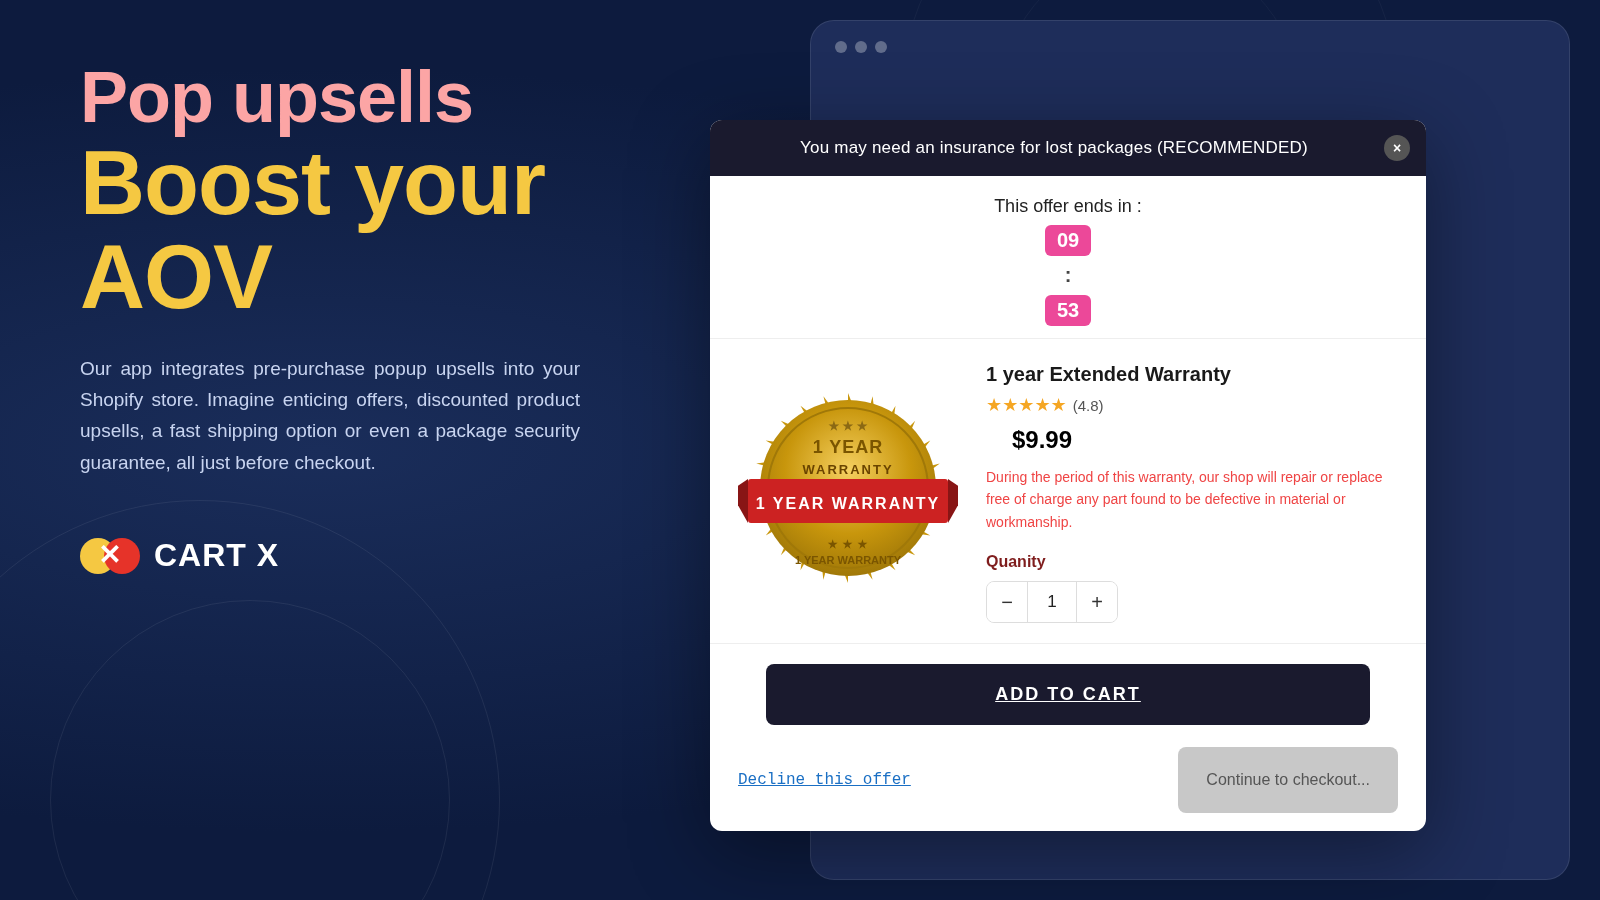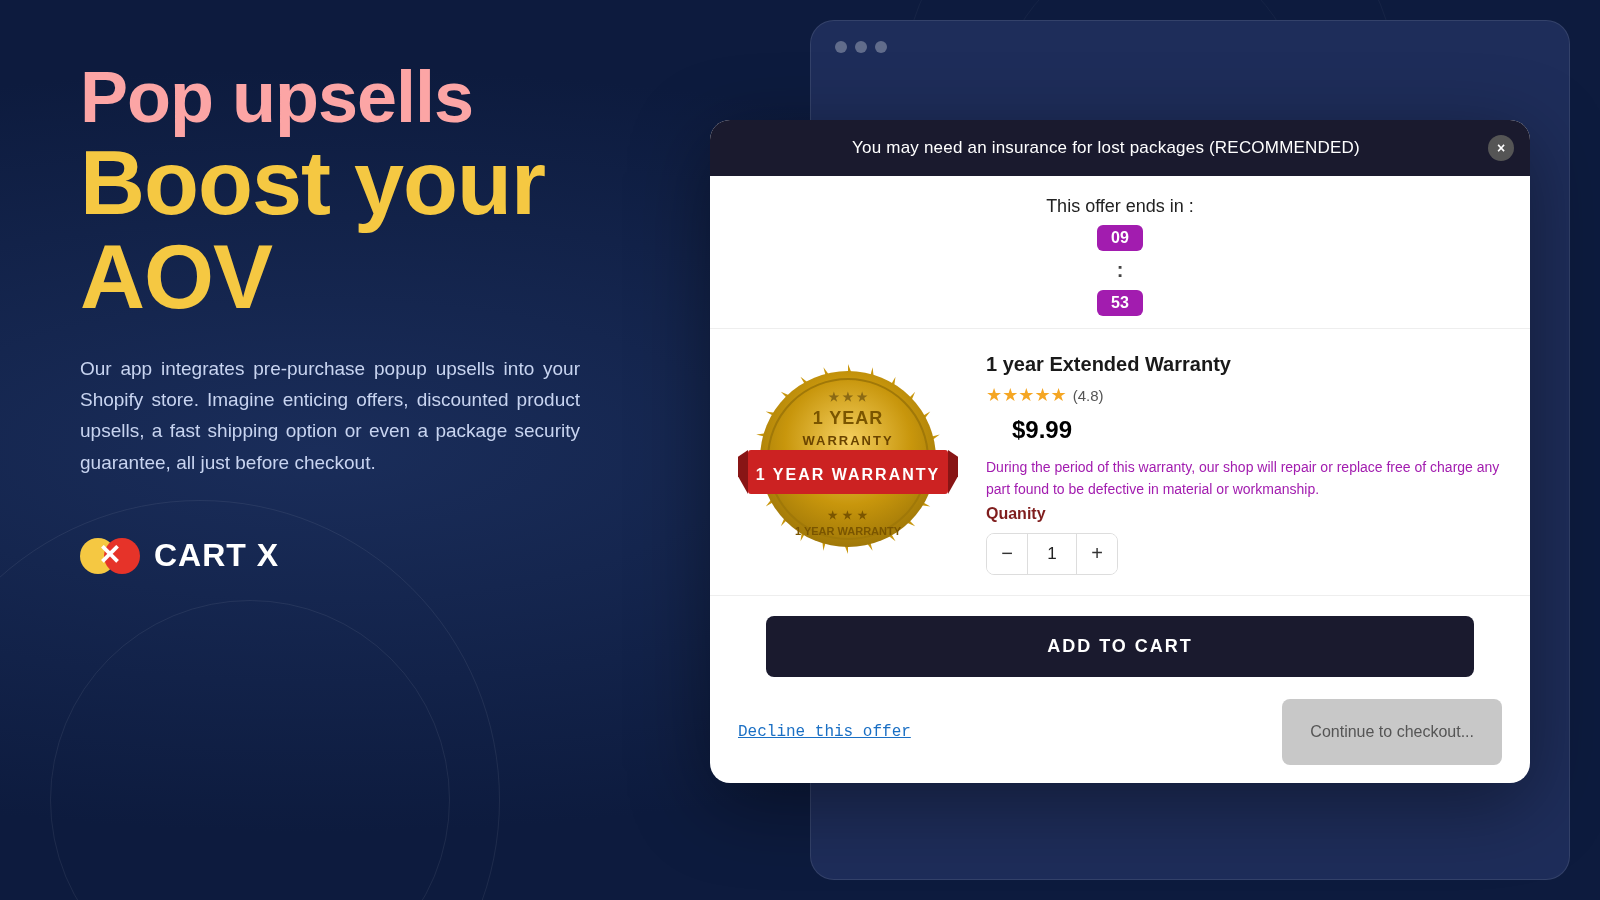--- a/index.html
+++ b/index.html
@@ -125,23 +125,23 @@
       height: 12px;
       border-radius: 50%;
       background: rgba(255,255,255,0.3);
     }
 
     
     .popup-modal {
       position: absolute;
       left: 710px;
       top: 120px;
-      width: 820px;
+      width: 716px;
       background: #ffffff;
-      border-radius: 20px;
+      border-radius: 12px;
       overflow: hidden;
       box-shadow: 0 20px 80px rgba(0,0,0,0.4);
     }
 
     
     .modal-header {
       background: #1a1a2e;
       color: #ffffff;
       padding: 18px 52px 18px 24px;
       font-size: 17px;
@@ -177,25 +177,25 @@
       justify-content: center;
       gap: 8px;
       padding: 20px 24px 12px;
       font-size: 18px;
       color: #222;
       border-bottom: 1px solid #eee;
       flex-direction: column;
     }
 
     .timer-value {
-      background: #a21caf;
+      background: #ec4899;
       color: #fff;
       border-radius: 6px;
       padding: 4px 12px;
-      font-size: 16px;
+      font-size: 20px;
       font-weight: 600;
       min-width: 46px;
       text-align: center;
     }
 
     .timer-colon {
       font-size: 20px;
       font-weight: 600;
       color: #444;
     }
@@ -253,23 +253,23 @@
     .price {
       font-size: 24px;
       font-weight: 700;
       color: #000000;
       margin-bottom: 12px;
       margin-left: 26px;
     }
 
     .product-desc {
       font-size: 14px;
-      color: #a21caf;
+      color: #ef4444;
       line-height: 1.6;
-      margin-bottom: 4px;
+      margin-bottom: 20px;
     }
 
     .quantity-label {
       font-size: 16px;
       font-weight: 600;
       color: #7f1d1d;
       margin-bottom: 10px;
     }
 
     .quantity-control {
@@ -319,20 +319,21 @@
       color: #ffffff;
       font-size: 18px;
       font-weight: 700;
       letter-spacing: 2px;
       text-align: center;
       border: none;
       border-radius: 8px;
       cursor: pointer;
       text-transform: uppercase;
       margin-top: 4px;
+      text-decoration: underline;
     }
 
     
     .modal-footer {
       display: flex;
       align-items: center;
       justify-content: space-between;
       padding: 18px 28px;
     }
 

